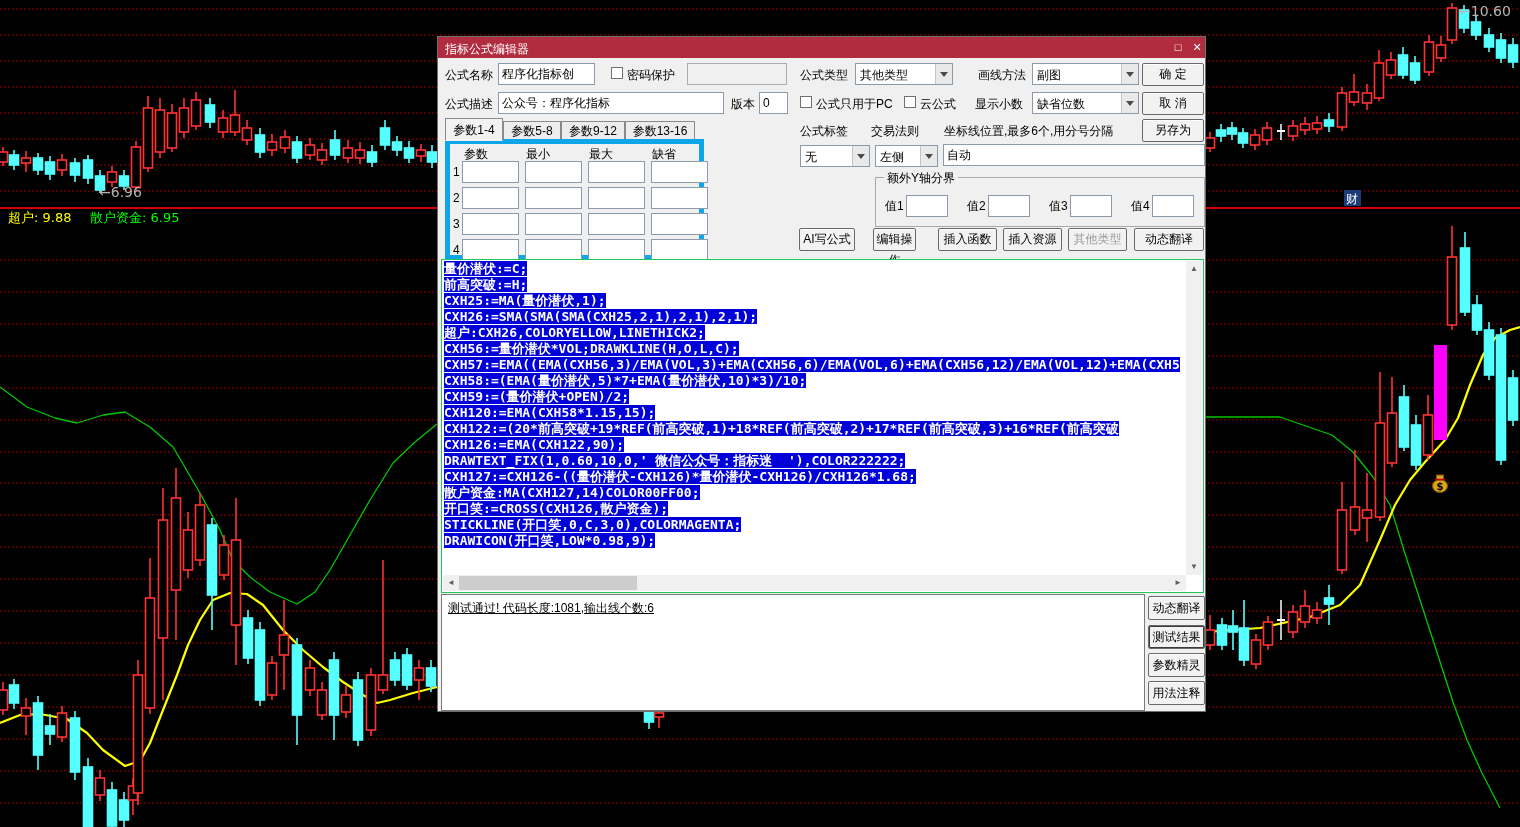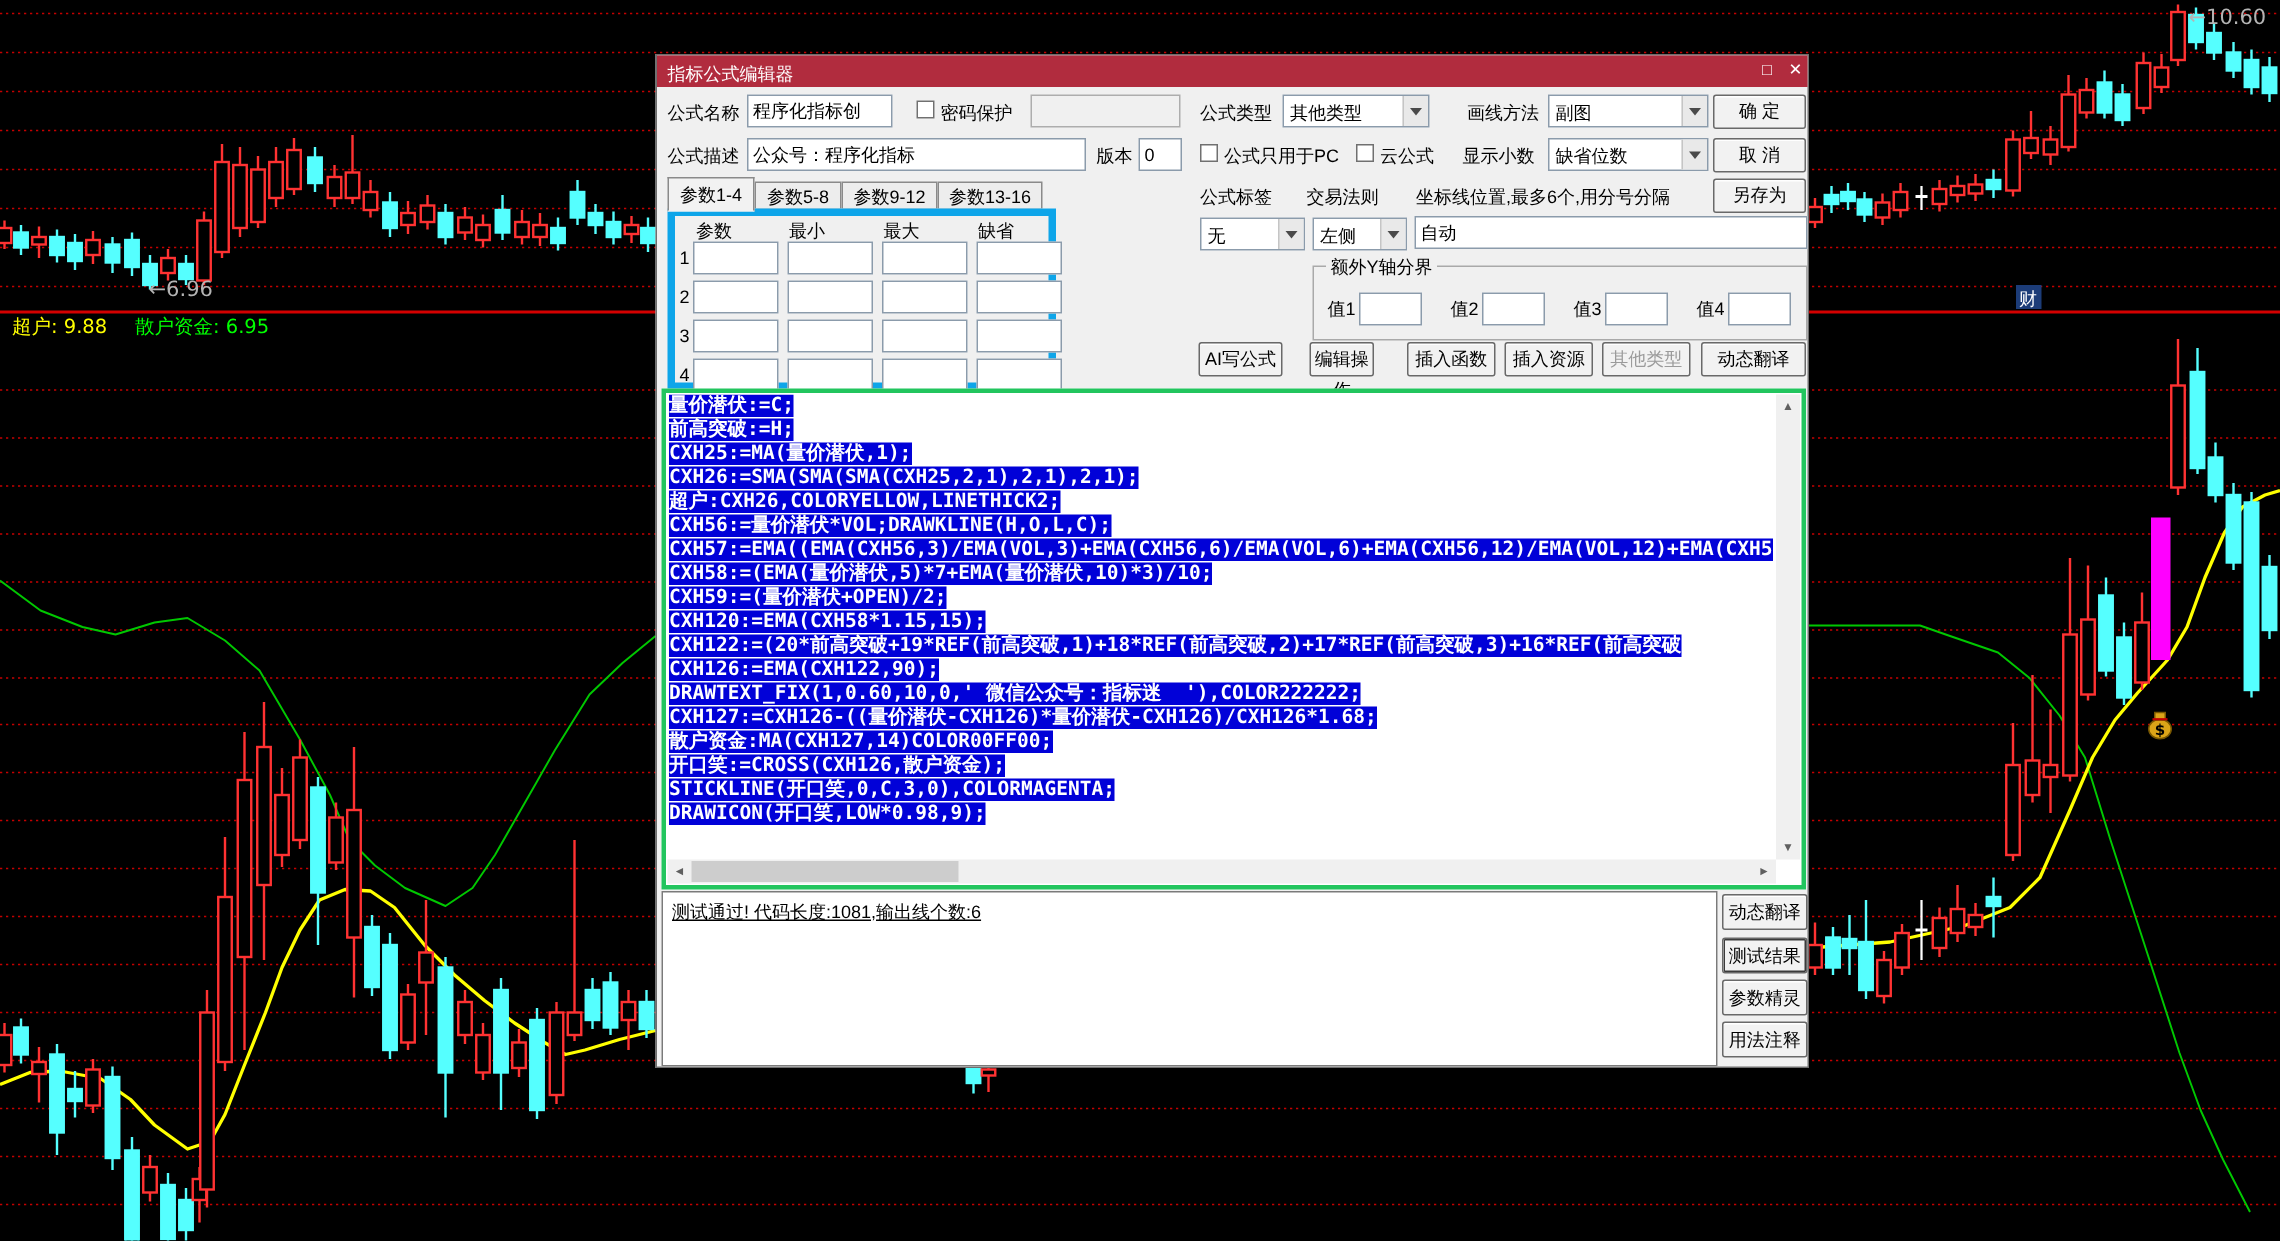--- a/index.html
+++ b/index.html
@@ -30,21 +30,21 @@
   .combo .arrow{position:absolute;right:4px;top:8px;width:0;height:0;
                 border:4px solid transparent;border-top:5px solid #4a4a4a;}
   .tab{position:absolute;height:19px;background:#ededed;border:1px solid #8a8a8a;box-sizing:border-box;
        text-align:center;font-size:12px;line-height:18px;top:84px;}
   .tab.active{top:81px;height:23px;background:#f2f2f2;border-bottom:1px solid #f2f2f2;line-height:22px;z-index:2;}
   .panel{position:absolute;left:7px;top:102px;width:259px;height:121px;border:5px solid #0ea5e9;
          background:#f0f0f0;box-sizing:border-box;}
   .fieldset{position:absolute;left:437px;top:140px;width:330px;height:50px;border:1px solid #a9a9a9;box-sizing:border-box;}
   .fieldset .legend{position:absolute;top:-8px;left:8px;background:#f0f0f0;padding:0 3px;font-size:12px;}
   .code-editor{position:absolute;left:3px;top:222px;width:763px;height:334px;background:#fff;
-               border:3px solid #22c55e;box-sizing:border-box;overflow:hidden;}
+               border:1px solid #22c55e;box-sizing:border-box;overflow:hidden;}
   .code-lines{position:absolute;left:2px;top:1px;right:17px;bottom:17px;overflow:hidden;
               font-family:"DejaVu Sans Mono","Liberation Mono",monospace;font-size:13px;
               line-height:16px;font-weight:bold;white-space:pre;}
   .code-line{height:16px;}
   .code-line span{background:#0101d8;color:#fff;}
   .vscroll{position:absolute;top:1px;right:1px;width:16px;bottom:17px;background:#f0f0f0;}
   .hscroll{position:absolute;left:1px;bottom:1px;right:17px;height:16px;background:#f0f0f0;}
   .sc-btn{position:absolute;width:16px;height:16px;color:#606060;font-size:8px;text-align:center;line-height:16px;}
   .hthumb{position:absolute;left:16px;top:1px;width:178px;height:14px;background:#cdcdcd;}
   .status-box{position:absolute;left:3px;top:557px;width:704px;height:117px;background:#fff;

